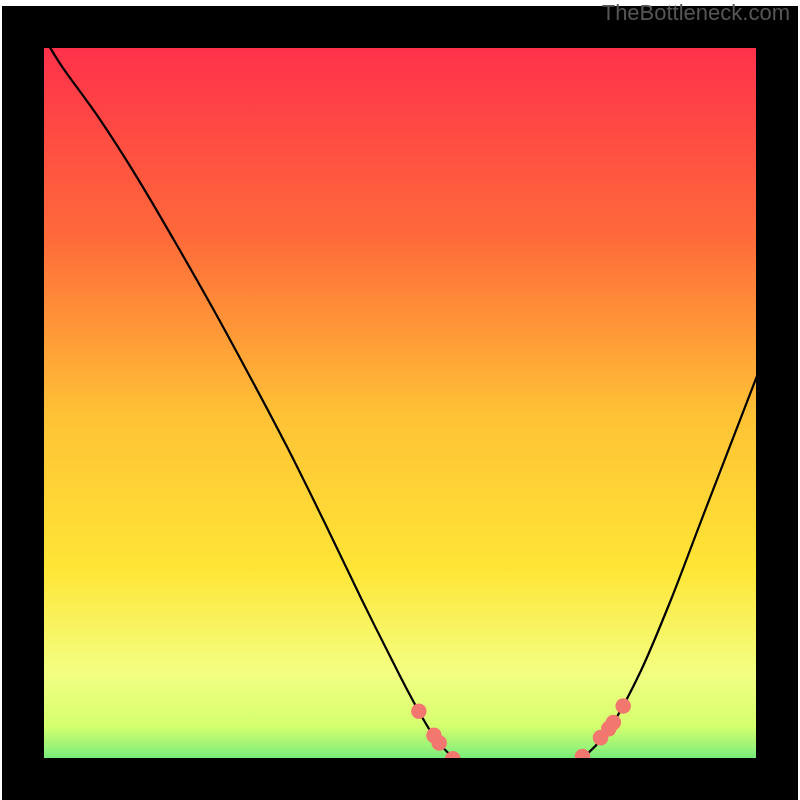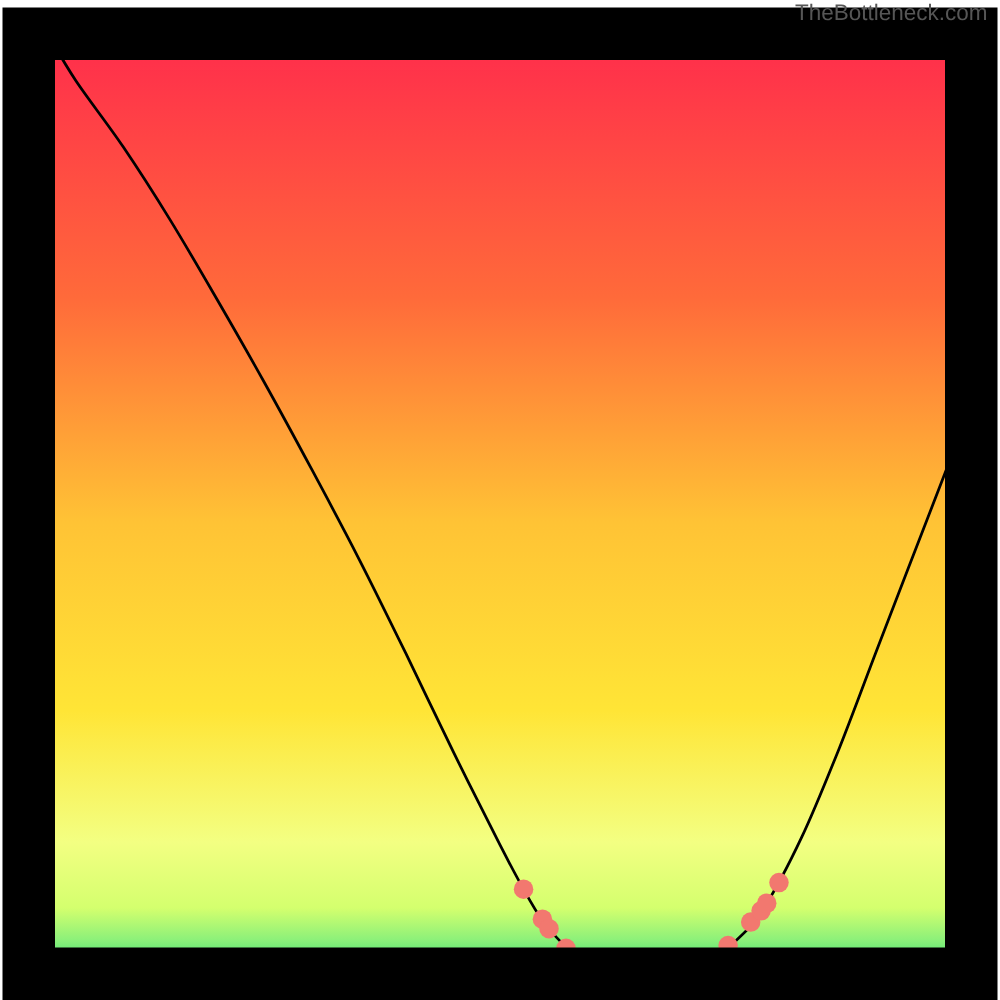--- a/index.html
+++ b/index.html
@@ -11,21 +11,21 @@
   .wrap {
     width: 800px;
     height: 800px;
     position: relative;
     overflow: hidden;
   }
   .attribution {
     position: absolute;
     top: 0px;
     right: 10px;
-    font-size: 18px;
+    font-size: 22px;
     color: #565656;
     font-weight: 500;
   }
   svg {
     display: block;
   }
 </style>
 </head>
 <body>
 

